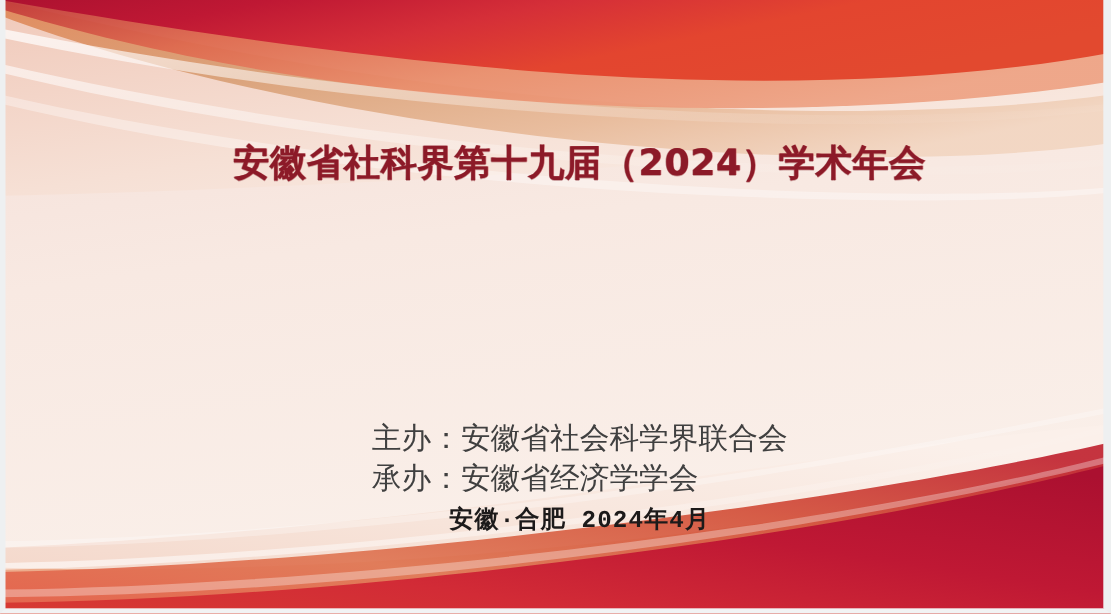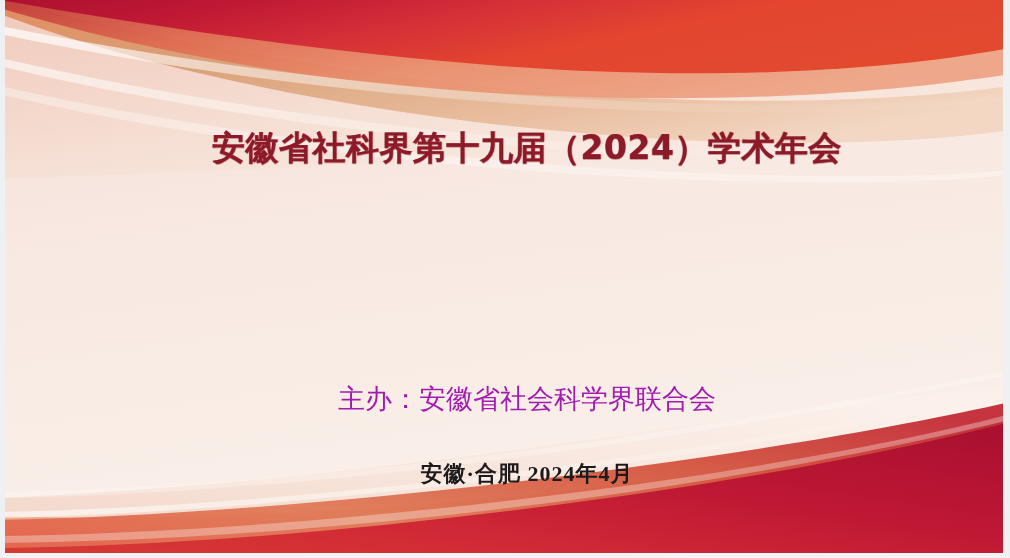--- a/index.html
+++ b/index.html
@@ -85,31 +85,31 @@
   }
   .org-inner {
     display: inline-block;
     text-align: left;
   }
   .org-line {
     font-family: "DejaVu Sans", "Liberation Sans", sans-serif;
     font-weight: 400;
     font-size: 27px;
     line-height: 37px;
-    color: #a21caf;
+    color: #404040;
     white-space: nowrap;
   }
 
   .place-line {
     position: absolute;
     top: 459px;
     left: 0;
     right: 0;
     text-align: center;
-    font-family: Liberation Serif, serif;
+    font-family: Liberation Mono, monospace;
     font-weight: 700;
     font-size: 22px;
     line-height: 30px;
     color: #1c1a1a;
     white-space: nowrap;
     letter-spacing: 1px;
   }
 </style>
 </head>
 <body>
@@ -228,20 +228,21 @@
 
   <div id="content">
 
     <div class="title-block">
       <div class="title-line">安徽省社科界第十九届（2024）学术年会</div>
     </div>
 
     <div class="org-block">
       <div class="org-inner">
         <div class="org-line">主办：安徽省社会科学界联合会</div>
+        <div class="org-line">承办：安徽省经济学学会</div>
       </div>
     </div>
 
     <div class="place-line">安徽·合肥  2024年4月</div>
 
   </div>
 
   <div id="slide-border"></div>
 </div>
 

